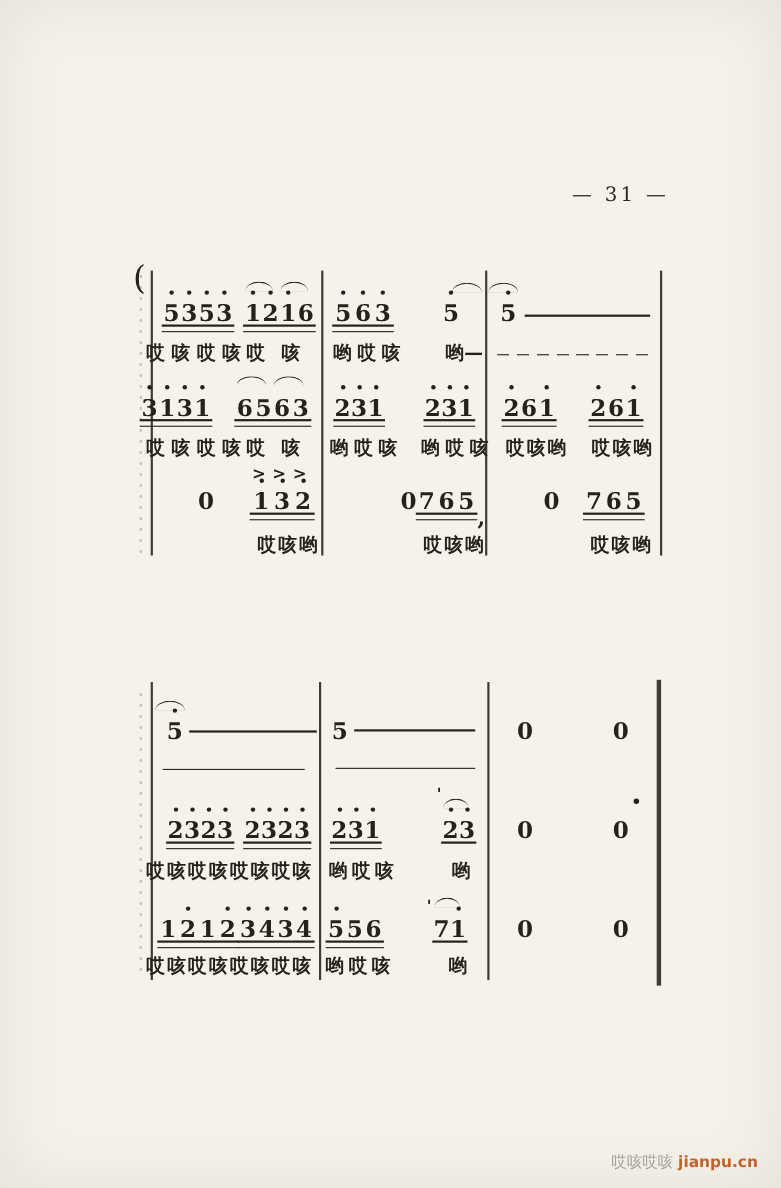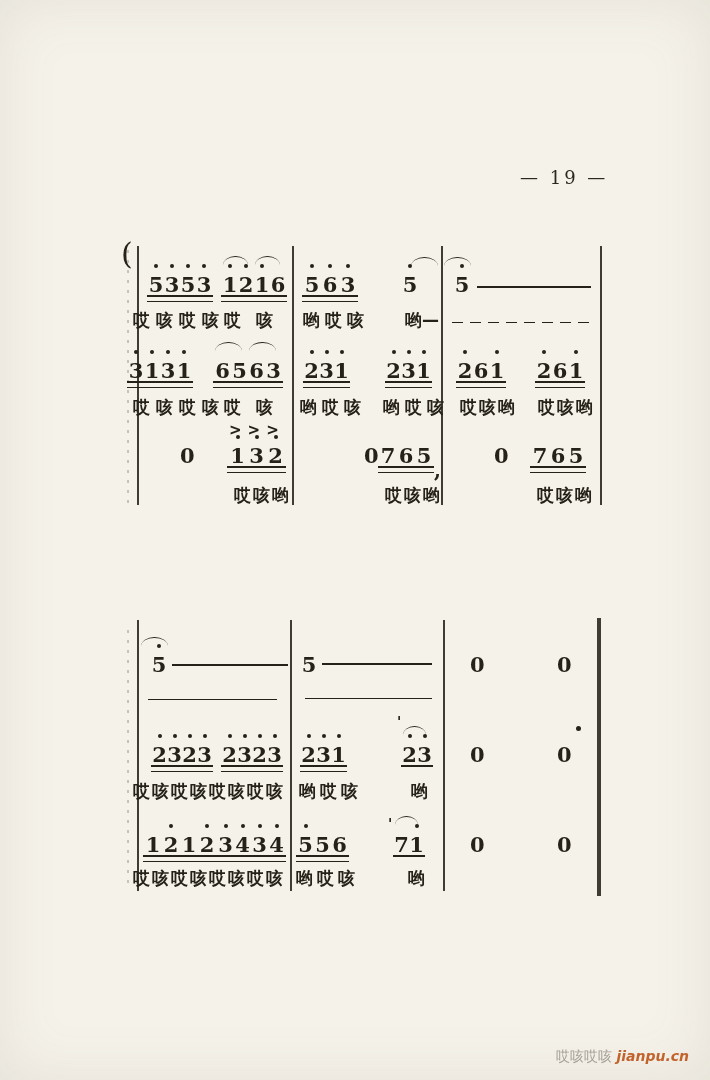--- a/index.html
+++ b/index.html
@@ -6,21 +6,21 @@
     --paper:#f5f2ea; --ink:#262219; --wgray:#a29d94; --worange:#c2632c;
   }
   html,body{margin:0;padding:0;background:#e8e6e0;}
   #page{position:relative;width:710px;height:1080px;background:var(--paper);
         overflow:hidden;font-family:"DejaVu Serif",serif;
         box-shadow:inset 0 0 60px rgba(120,110,90,.12);}
   #pageno{position:absolute;left:520px;top:167px;font:400 18px "DejaVu Serif",serif;
           letter-spacing:3px;color:#2c2820;white-space:nowrap;}
   #wm{position:absolute;left:556px;top:1048px;font:400 14px "DejaVu Sans",sans-serif;white-space:nowrap;}
   #wm .cn{color:var(--wgray);}
-  #wm .en{color:var(--worange);font-weight:700;font-style:italic;}
+  #wm .en{color:var(--worange);font-weight:700;}
   .bar{position:absolute;background:var(--ink);opacity:.88;}
   .bar.ghost{background:repeating-linear-gradient(180deg,rgba(40,35,25,.45) 0 3px,transparent 3px 10px);opacity:.5;}
   .grp{position:absolute;}
   .digit{position:absolute;top:0;text-align:center;font:700 21px "DejaVu Serif",serif;color:var(--ink);}
   .rest{position:absolute;font:700 21px "DejaVu Serif",serif;color:var(--ink);}
   .dot{position:absolute;width:4px;height:4px;border-radius:50%;background:var(--ink);}
   .ul{position:absolute;height:1.7px;background:var(--ink);}
   .slur{position:absolute;height:8px;border-top:1.9px solid var(--ink);
         border-radius:50% 50% 0 0/100% 100% 0 0;}
   .acc{position:absolute;font:700 15px "DejaVu Sans",sans-serif;letter-spacing:6px;
@@ -31,21 +31,21 @@
   .hl.dash{background:repeating-linear-gradient(90deg,var(--ink) 0 11px,transparent 11px 18px);}
   .hl.thin{height:1.3px;}
   .brace{position:absolute;font:400 30px "DejaVu Serif",serif;color:var(--ink);}
   .inkdot{position:absolute;width:5px;height:5px;border-radius:50%;background:var(--ink);}
   .tick{position:absolute;font:700 14px "DejaVu Serif",serif;color:var(--ink);}
 </style>
 </head>
 <body>
 
 <div id="page">
-  <div id="pageno">— 19 —</div>
+  <div id="pageno">— 31 —</div>
   <div id="score">
       <div class="bar ghost" style="position: absolute; left: 127px; top: 250px; height: 255px; width: 1.5px;"></div>
       <div class="bar" style="position: absolute; left: 137px; top: 246px; height: 259px; width: 1.5px;"></div>
       <div class="bar" style="position: absolute; left: 292px; top: 246px; height: 259px; width: 1.5px;"></div>
       <div class="bar" style="position: absolute; left: 441px; top: 246px; height: 259px; width: 1.5px;"></div>
       <div class="bar" style="position: absolute; left: 600px; top: 246px; height: 259px; width: 1.5px;"></div>
       <div class="brace" style="position: absolute; left: 121px; top: 236px;">(</div>
       <div class="grp" style="position: absolute; left: 148px; top: 272px; width: 64px; height: 34px;">
         <div class="digit" style="position: absolute; left: 0px; width: 16px;">5</div>
         <div class="dot" style="position: absolute; left: 6px; top: -8px;"></div>

